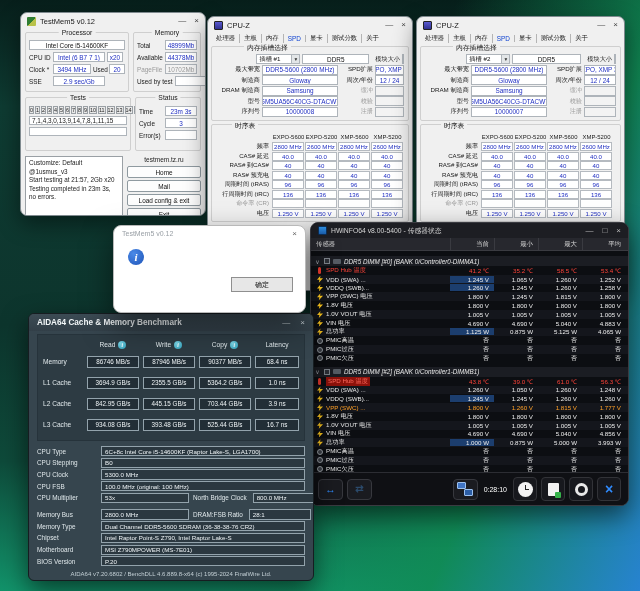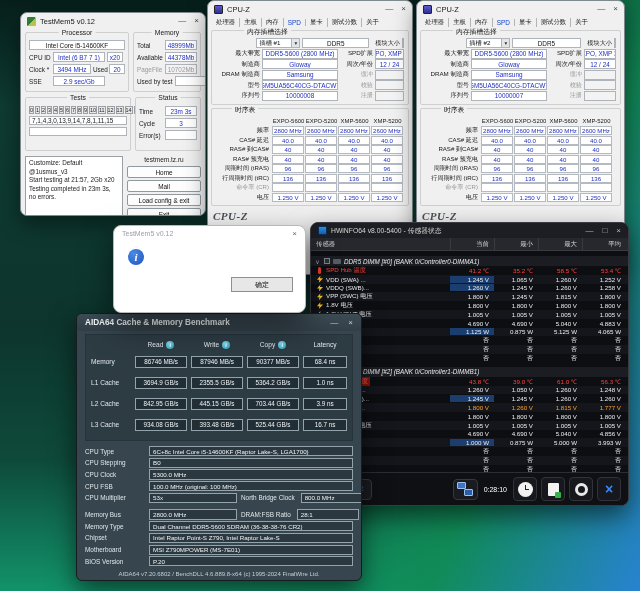--- a/index.html
+++ b/index.html
@@ -52,21 +52,21 @@
   .progbox { height:9px; }
   .tm5-r3 { display:flex; gap:4px; }
   .logbox { flex:1; height:60px; background:#fff; border:1px solid #9aa0a5; padding:2px 3px;
     font-size:6.3px; color:#222; line-height:1.35; }
   .tm5-right { width:74px; display:flex; flex-direction:column; gap:2px; }
   .site { text-align:center; font-size:6.5px; color:#222; margin-bottom:1px; }
   .wbtn { height:12px; background:#fdfdfd; border:1px solid #8f9aa0; border-radius:2px;
     font-size:6.4px; display:flex; align-items:center; justify-content:center; color:#111; cursor:default; }
 
   
-  .cpuz { top:0; width:206px; height:275px; z-index:3; }
+  .cpuz { top:16px; width:206px; height:275px; z-index:3; }
   .cpuz.c1 { left:207px; } .cpuz.c2 { left:416px; width:209px; }
   .cz-tabs { display:flex; align-items:center; padding:1px 4px 2px; }
   .tab { font-size:6.4px; color:#1a1a1a; padding:0 4px; border-right:1px solid #b4b4b4; cursor:default; }
   .tab:last-child { border-right:none; }
   .tab.sel { color:#0a3fd0; }
   .cz-grp { margin:1px 3px 3px; padding:7px 4px 3px; }
   .cz-row { display:flex; align-items:center; gap:2px; height:10.5px; }
   .cz-lab { width:44px; text-align:right; font-size:6.2px; color:#1a1a1a; white-space:nowrap; }
   .cz-f1 { width:76px; flex:none; }
   .cz-lab2 { width:33px; text-align:right; font-size:6.2px; color:#1a1a1a; white-space:nowrap; }
@@ -154,21 +154,21 @@
   .clock-ico::after { content:""; position:absolute; left:7px; top:3px; width:1.5px; height:5px; background:#222; }
   .clock-ico::before { content:""; position:absolute; left:7px; top:7px; width:4px; height:1.5px; background:#222; }
   .page-ico { width:11px; height:13px; background:#f2f2f2; border-radius:1px; position:relative; }
   .page-ico::after { content:""; position:absolute; right:-2px; bottom:-2px; width:6px; height:6px;
     background:#35b24a; border-radius:1px; }
   .gear-ico { width:13px; height:13px; border-radius:50%; border:3.5px solid #e8e8e8; }
   .x-ico { color:#2f8bff; font-size:14px; font-weight:bold; line-height:12px; }
 
   
   .aida { left:28px; top:313px; width:286px; height:268px; background:#36454e; border:1px solid #161d21;
-    border-radius:6px; box-shadow:0 10px 26px rgba(0,0,0,.55); z-index:5; color:#dfe7ea; overflow:hidden;margin-left:48px; }
+    border-radius:6px; box-shadow:0 10px 26px rgba(0,0,0,.55); z-index:5; color:#dfe7ea; overflow:hidden; }
   .aida-tbar { height:17px; display:flex; align-items:center; padding:0 8px;
     background:linear-gradient(#3c4b54,#323f48); font-weight:bold; font-size:8.2px; color:#f2f6f8; }
   .aida-tbar .caps { margin-left:auto; display:flex; gap:10px; color:#c9d3d8; font-weight:normal; }
   .aida-body { padding:3px 8px 0; }
   .bench { border:1px solid #26333b; background:rgba(8,16,20,.18); padding:3px 5px 5px; }
   .b-head, .b-row { display:grid; grid-template-columns:40px repeat(3,52px) 44px; column-gap:4px; align-items:center; }
   .b-head { height:13px; }
   .b-hcell { display:flex; align-items:center; justify-content:center; gap:3px; font-size:6.6px; color:#dfe7ea; }
   .i-ico { width:8px; height:8px; border-radius:50%; background:radial-gradient(circle at 35% 30%, #7fd7e8, #2a9ab5);
     color:#fff; font-size:5.5px; font-weight:bold; font-style:italic; display:flex; align-items:center; justify-content:center;

